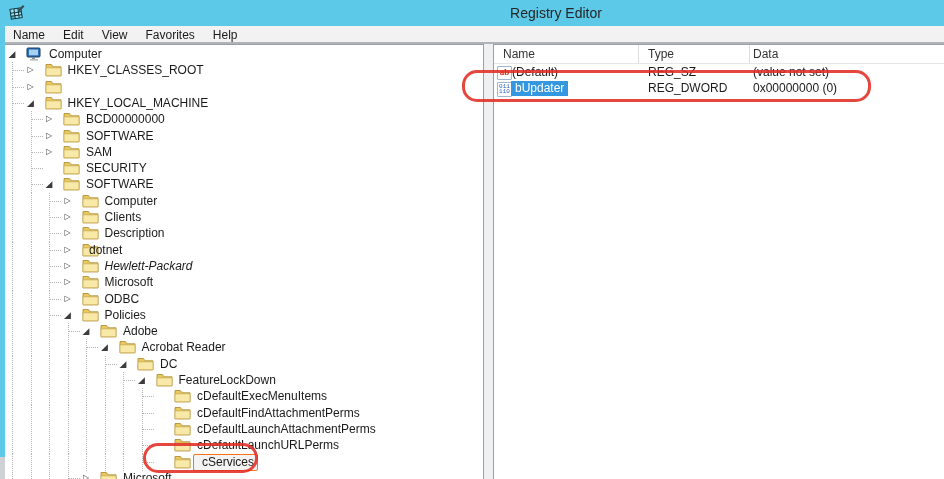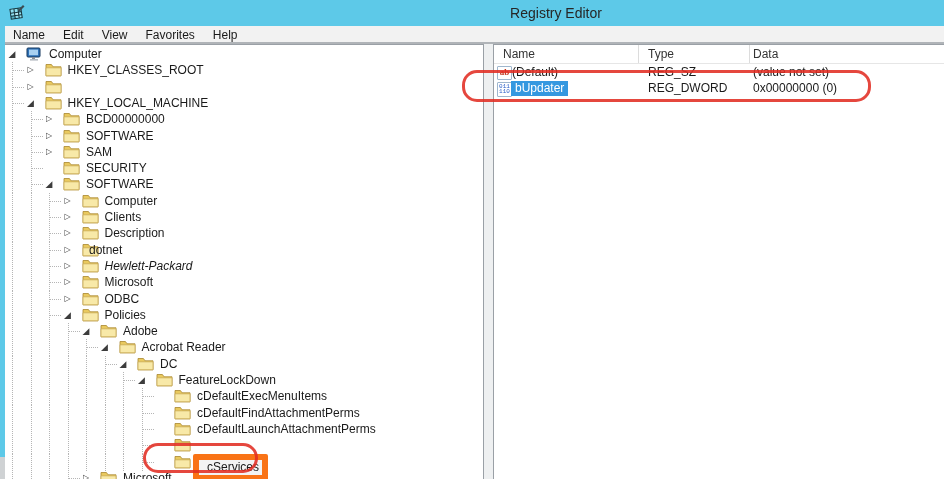--- a/index.html
+++ b/index.html
@@ -29,21 +29,21 @@
     border-top:1px solid #9aa0a6;border-left:1px solid #9aa0a6;overflow:hidden;}
   
   .tree-row{position:absolute;left:0;width:100%;height:17px;line-height:16px;white-space:nowrap;}
   .guide{position:absolute;top:0;bottom:0;width:0;border-left:1px dotted #b5b5b5;}
   .hconn{position:absolute;top:8px;height:0;border-top:1px dotted #b5b5b5;}
   .expander{position:absolute;top:0;width:12px;height:16px;text-align:center;color:#3c3c3c;
     font-size:8px;line-height:16px;}
   .expander.exp{font-size:9px;}
   .node-icon{position:absolute;top:1px;width:17px;height:14px;}
   .tree-label{position:absolute;top:0;padding:0 3px;line-height:15px;border:1px solid transparent;}
-  .tree-label.inactive-sel{background:#f3f3f3;border:6px solid #f97316;border-radius:2px;padding-left:8px;}
+  .tree-label.inactive-sel{background:#f3f3f3;border:1px solid #f97316;border-radius:2px;padding-left:8px;}
   
   .list-header{position:absolute;left:0;top:0;width:100%;height:18px;background:#fff;
     border-bottom:1px solid #e6e6e6;color:#333;}
   .col-h{position:absolute;top:2px;}
   .col-div{position:absolute;top:0;height:18px;width:0;border-left:1px solid #dcdcdc;}
   .list-row{position:absolute;left:0;width:100%;height:16px;line-height:15px;white-space:nowrap;}
   .val-icon{position:absolute;left:3px;top:1px;width:13px;height:12px;background:#fff;
     border:1px solid #9fb6cd;border-radius:1px;text-align:center;overflow:hidden;}
   .val-icon.ab{color:#c23b22;font-size:9px;font-weight:bold;line-height:11px;
     font-family:"Liberation Serif","DejaVu Serif",serif;}
@@ -399,20 +399,21 @@
           <span class="guide" style="left: 62.5px;"></span>
           <span class="guide" style="left: 81px;"></span>
           <span class="guide" style="left: 99.5px;"></span>
           <span class="guide" style="left: 118px;"></span>
           <span class="guide" style="left: 136.5px;"></span>
           <span class="hconn" style="left: 136.5px; width: 12px;"></span>
           <span class="node-icon" style="left: 169px;"><svg width="17" height="14" viewBox="0 0 17 14">
               <path d="M1 1.5 h5.4 l1.7 2.3 H16 V12.8 H1 z" fill="#e9c95e" stroke="#a8862e" stroke-width="0.8"></path>
               <path d="M1 4.8 H16 V12.8 H1 z" fill="#f8e9a8" stroke="#c9ab55" stroke-width="0.8"></path>
             </svg></span>
+          <span class="tree-label" style="left: 188px;">cDefaultLaunchURLPerms</span>
         </div>
         <div class="tree-row" style="top: 408.5px;">
           <span class="guide" style="left: 7px;"></span>
           <span class="guide" style="left: 25.5px;"></span>
           <span class="guide" style="left: 44px;"></span>
           <span class="guide" style="left: 62.5px;"></span>
           <span class="guide" style="left: 81px;"></span>
           <span class="guide" style="left: 99.5px;"></span>
           <span class="guide" style="left: 118px;"></span>
           <span class="guide" style="left: 136.5px;"></span>

